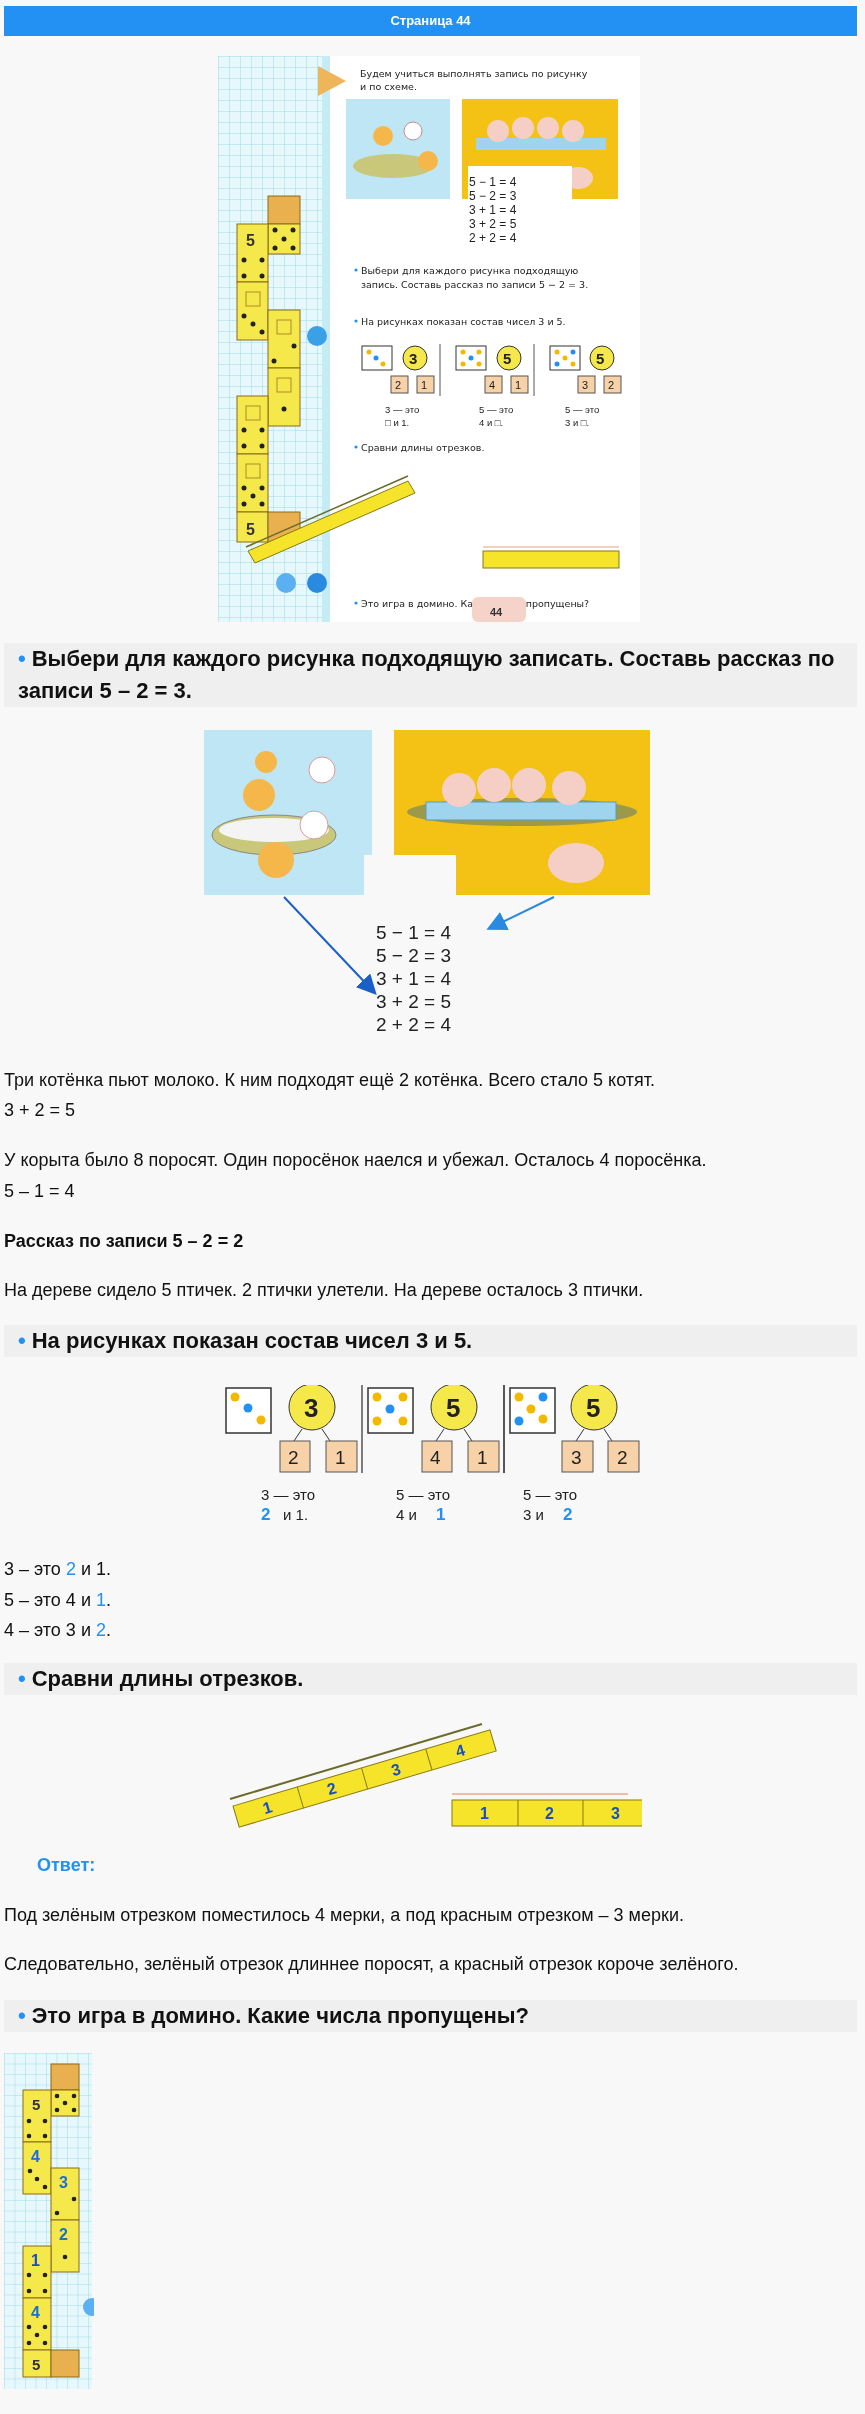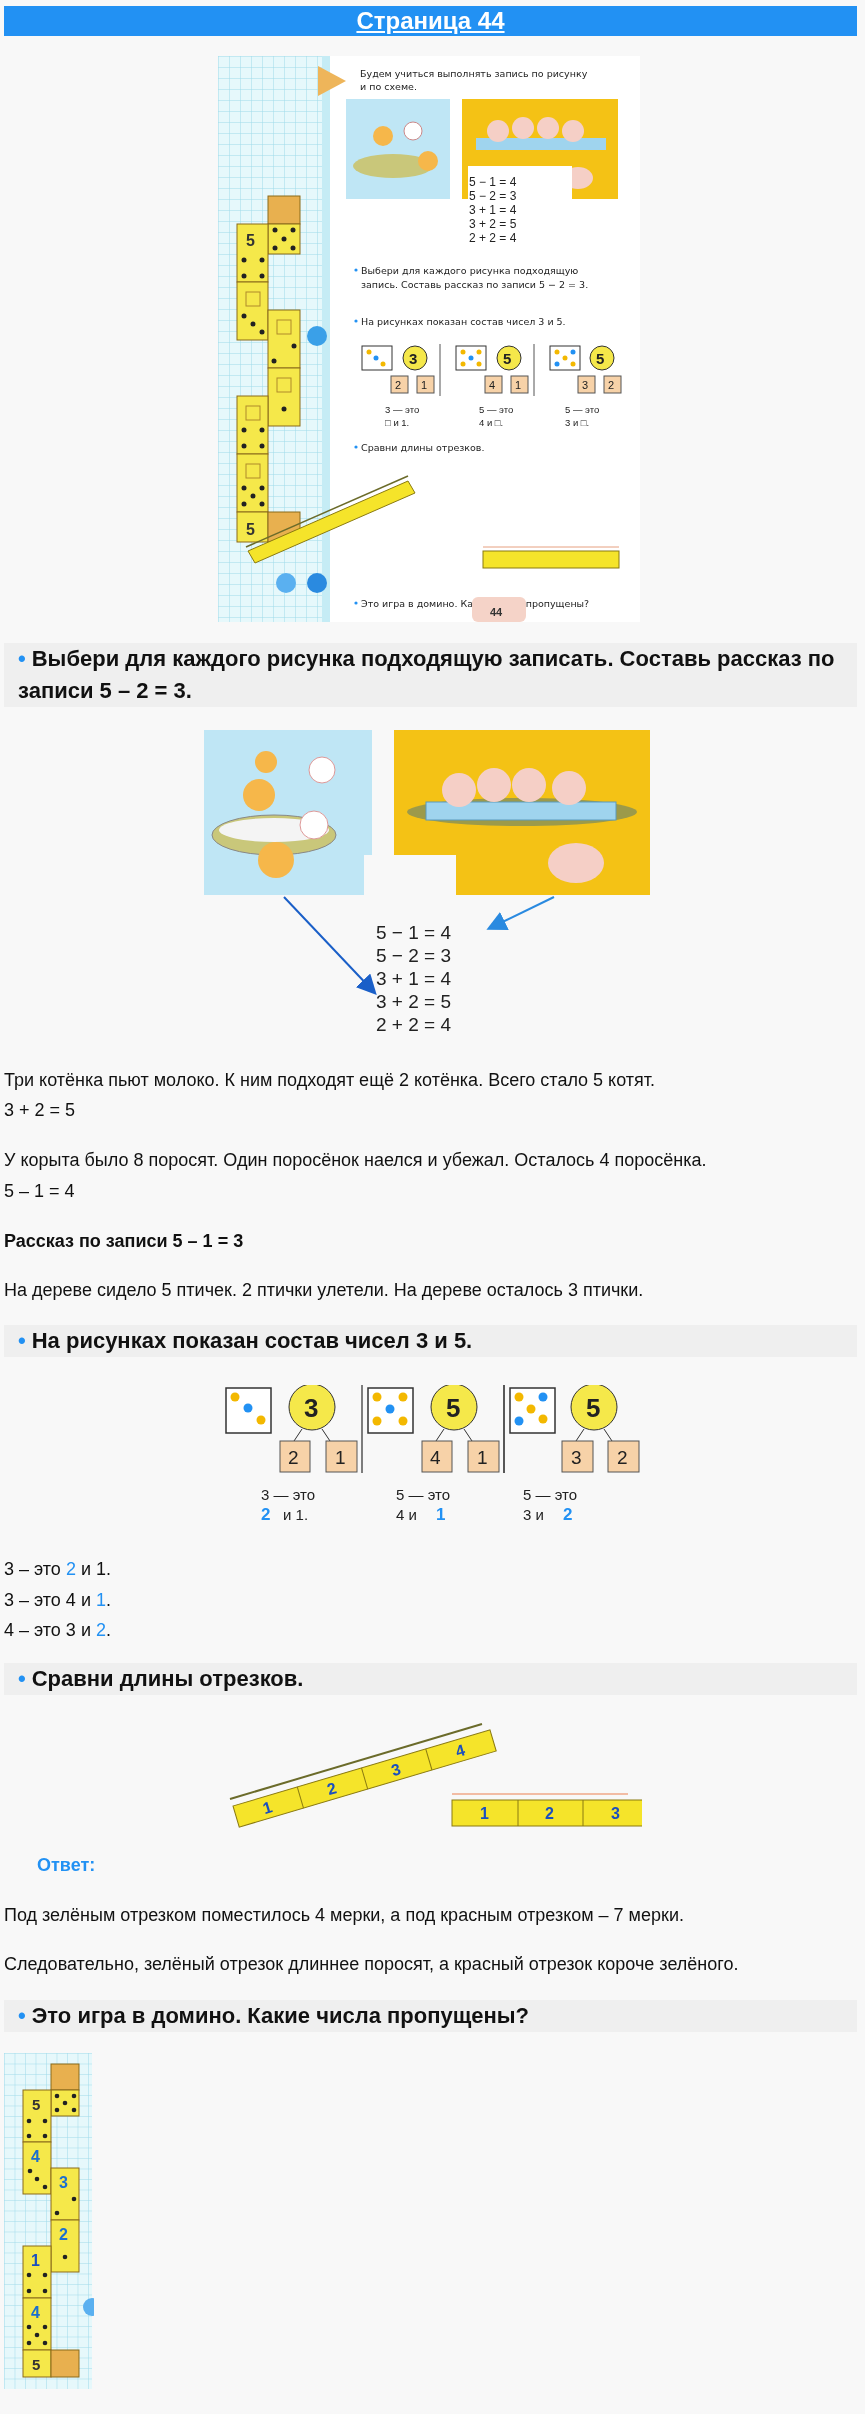--- a/index.html
+++ b/index.html
@@ -1,19 +1,19 @@
 <!DOCTYPE html>
 <html><head>
 <meta charset="utf-8">
 <style>
   * { box-sizing: border-box; margin: 0; padding: 0; }
   html, body { background: #f8f8f8; }
   body { width: 865px; height: 2414px; position: relative; font-family: "Liberation Sans", sans-serif; color: #111; overflow: hidden; }
   .abs { position: absolute; }
-  .page-header { left: 4px; top: 6px; width: 853px; height: 30px; background: #2291f3; color: #fff; font-weight: bold; font-size: 24px; text-align: center; line-height: 30px; text-decoration: underline; }
+  .page-header { left: 4px; top: 6px; width: 853px; height: 30px; background: #2291f3; color: #fff; font-weight: bold; font-size: 13px; text-align: center; line-height: 30px; }
   .task-header { left: 4px; width: 853px; background: #efefef; font-weight: bold; font-size: 22px; line-height: 32px; padding-left: 14px; }
   .task-header .dot { color: #2291f3; margin-right: 6px; }
   .ptext { left: 4px; font-size: 18px; line-height: 32px; color: #111; }
   .blue { color: #2291f3; }
   .bold { font-weight: bold; }
   svg text { font-family: "Liberation Sans", sans-serif; }
   .book-text { font-family: "DejaVu Sans", sans-serif; }
 </style>
 </head>
 <body>
@@ -211,21 +211,21 @@
       <text x="172" y="278">3 + 2 = 5</text>
       <text x="172" y="301">2 + 2 = 4</text>
     </g>
   </svg>
 </div>
 
 <div class="abs ptext" style="top:1064px;">Три котёнка пьют молоко. К ним подходят ещё 2 котёнка. Всего стало 5 котят.</div>
 <div class="abs ptext" style="top:1094px;">3 + 2 = 5</div>
 <div class="abs ptext" style="top:1144px;">У корыта было 8 поросят. Один поросёнок наелся и убежал. Осталось 4 поросёнка.</div>
 <div class="abs ptext" style="top:1175px;">5 – 1 = 4</div>
-<div class="abs ptext bold" style="top:1225px;">Рассказ по записи 5 – 1 = 3</div>
+<div class="abs ptext bold" style="top:1225px;">Рассказ по записи 5 – 2 = 2</div>
 <div class="abs ptext" style="top:1274px;">На дереве сидело 5 птичек. 2 птички улетели. На дереве осталось 3 птички.</div>
 
 <div class="abs task-header" style="top:1325px; height:32px;">
   <span class="dot">•</span><span>На рисунках показан состав чисел 3 и 5.</span>
 </div>
 
 <div class="abs" style="left:222px; top:1385px; width:420px; height:140px;">
   <svg width="420" height="140" viewBox="0 0 420 140">
     <g>
       <rect x="4" y="3" width="45" height="45" fill="#fff" stroke="#333" stroke-width="1.5"></rect>
@@ -281,21 +281,21 @@
       <text x="174" y="135">4 и</text>
       <text x="214" y="135" font-weight="bold" font-size="17" fill="#2291f3">1</text>
       <text x="301" y="115">5 — это</text>
       <text x="301" y="135">3 и</text>
       <text x="341" y="135" font-weight="bold" font-size="17" fill="#2291f3">2</text>
     </g>
   </svg>
 </div>
 
 <div class="abs ptext" style="top:1553px;"><span>3 – это </span><span class="blue">2</span><span> и 1.</span></div>
-<div class="abs ptext" style="top:1584px;"><span>3 – это 4 и </span><span class="blue">1</span><span>.</span></div>
+<div class="abs ptext" style="top:1584px;"><span>5 – это 4 и </span><span class="blue">1</span><span>.</span></div>
 <div class="abs ptext" style="top:1614px;"><span>4 – это 3 и </span><span class="blue">2</span><span>.</span></div>
 
 <div class="abs task-header" style="top:1663px; height:32px;">
   <span class="dot">•</span><span>Сравни длины отрезков.</span>
 </div>
 
 <div class="abs" style="left:222px; top:1722px; width:420px; height:110px;">
   <svg width="420" height="110" viewBox="0 0 420 110">
     <line x1="8" y1="77" x2="260" y2="2" stroke="#6b6b2a" stroke-width="2"></line>
     <g transform="translate(11,84) rotate(-16.5)">
@@ -312,21 +312,21 @@
     <rect x="230" y="78" width="197" height="26" fill="#f5e42a" stroke="#8a7a10"></rect>
     <line x1="296" y1="78" x2="296" y2="104" stroke="#8a7a10"></line>
       <line x1="361" y1="78" x2="361" y2="104" stroke="#8a7a10"></line>
     <text x="258" y="97" font-size="16" font-weight="bold" fill="#1a4fbf">1</text>
     <text x="323" y="97" font-size="16" font-weight="bold" fill="#1a4fbf">2</text>
     <text x="389" y="97" font-size="16" font-weight="bold" fill="#1a4fbf">3</text>
   </svg>
 </div>
 
 <div class="abs ptext bold blue" style="top:1849px;margin-left:33px;">Ответ:</div>
-<div class="abs ptext" style="top:1899px;">Под зелёным отрезком поместилось 4 мерки, а под красным отрезком – 7 мерки.</div>
+<div class="abs ptext" style="top:1899px;">Под зелёным отрезком поместилось 4 мерки, а под красным отрезком – 3 мерки.</div>
 <div class="abs ptext" style="top:1948px;">Следовательно, зелёный отрезок длиннее поросят, а красный отрезок короче зелёного.</div>
 
 <div class="abs task-header" style="top:2000px; height:32px;">
   <span class="dot">•</span><span>Это игра в домино. Какие числа пропущены?</span>
 </div>
 
 <div class="abs" style="left:4px; top:2053px; width:90px; height:336px;">
   <svg width="90" height="336" viewBox="0 0 90 336">
     <defs>
       <pattern id="grid2" width="10.5" height="10.5" patternUnits="userSpaceOnUse">

